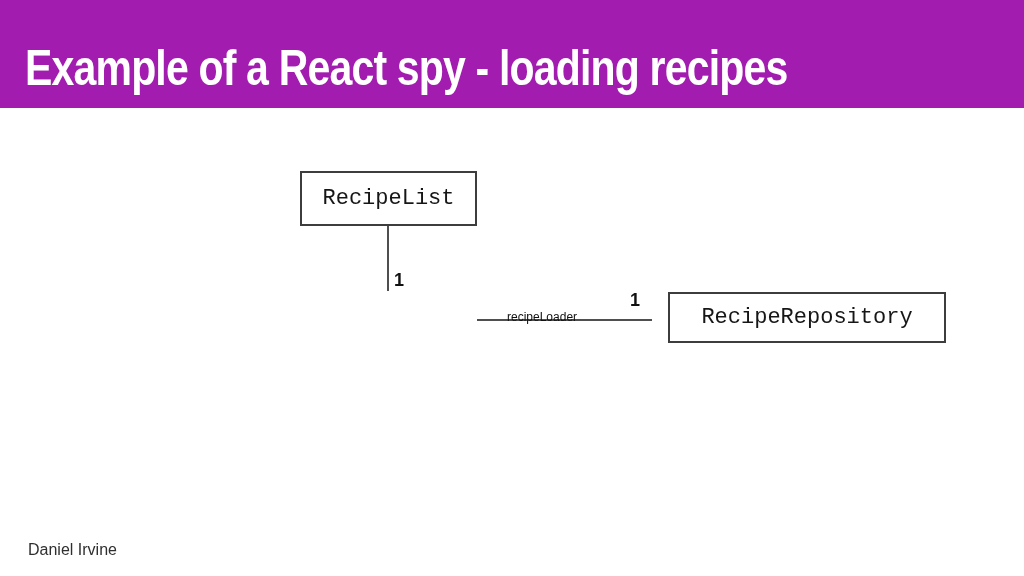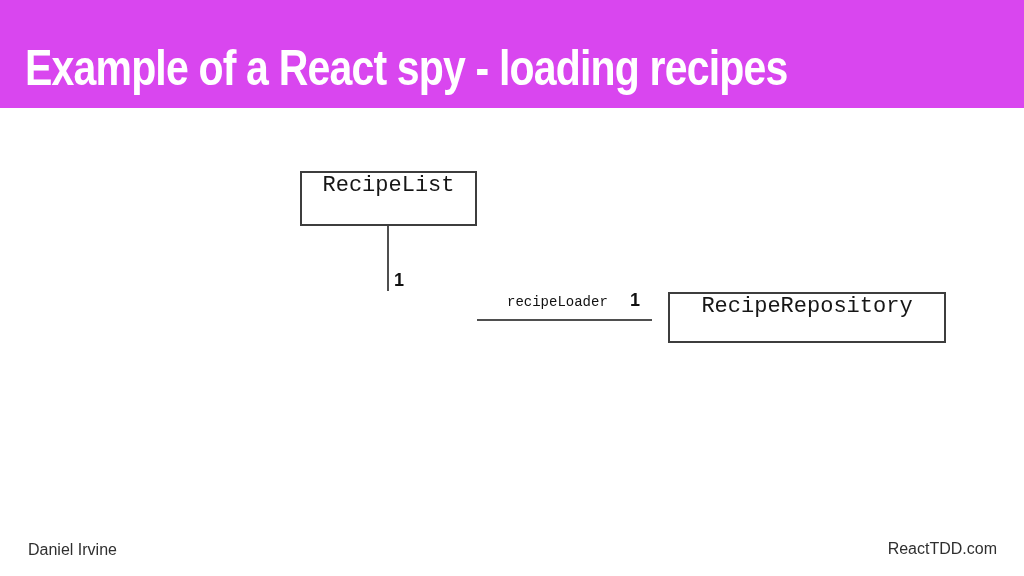--- a/index.html
+++ b/index.html
@@ -13,21 +13,21 @@
     height: 576px;
     background: #ffffff;
     overflow: hidden;
     font-family: "Liberation Sans", sans-serif;
   }
   .header {
     position: absolute;
     left: 0; top: 0;
     width: 1024px;
     height: 108px;
-    background: #d946ef;
+    background: #a21caf;
   }
   .title {
     position: absolute;
     left: 25px;
     top: 43px;
     margin: 0;
     font-family: "Liberation Sans", sans-serif;
     font-weight: 700;
     font-size: 50px;
     line-height: 1;
@@ -37,20 +37,21 @@
     transform: scaleX(0.82);
     transform-origin: 0 0;
   }
   .diagram { position: absolute; left: 0; top: 0; width: 1024px; height: 576px; }
   .node {
     position: absolute;
     box-sizing: border-box;
     background: #ffffff;
     border: 2px solid #3d3d3d;
     display: flex;
+    align-items: center;
     justify-content: center;
     font-family: "Liberation Mono", monospace;
     font-size: 22px;
     color: #161616;
     white-space: nowrap;
   }
   .node-recipelist  { left: 300px; top: 171px; width: 177px; height: 55px; }
   .node-recipe      { left: 299px; top: 291px; width: 178px; height: 53px; }
   .node-reciperepo  { left: 668px; top: 292px; width: 278px; height: 51px; }
   .connector { position: absolute; background: #4f4f4f; }
@@ -62,23 +63,23 @@
     font-weight: 700;
     font-size: 18px;
     line-height: 1;
     color: #111111;
   }
   .mult-vertical   { left: 394px; top: 271px; }
   .mult-horizontal { left: 630px; top: 291px; }
   .edge-label {
     position: absolute;
     left: 507px;
-    top: 295px;
-    font-family: Liberation Mono, monospace;
-    font-size: 14px;
+    top: 311px;
+    font-family: Liberation Sans, sans-serif;
+    font-size: 12px;
     line-height: 1;
     color: #111111;
     white-space: nowrap;
   }
   .footer-author, .footer-site {
     position: absolute;
     font-family: "Liberation Sans", sans-serif;
     font-size: 16px;
     line-height: 1;
     color: #2f2f2f;
@@ -114,15 +115,14 @@
     <span class="multiplicity mult-horizontal">1</span>
 
     <div class="node node-reciperepo">
       <span>RecipeRepository</span>
     </div>
 
   </div>
 
   <div class="footer-author">Daniel Irvine</div>
 
-  <div class="footer-site">ReactTDD.com</div>
 
 </div>
 
 </body></html>

